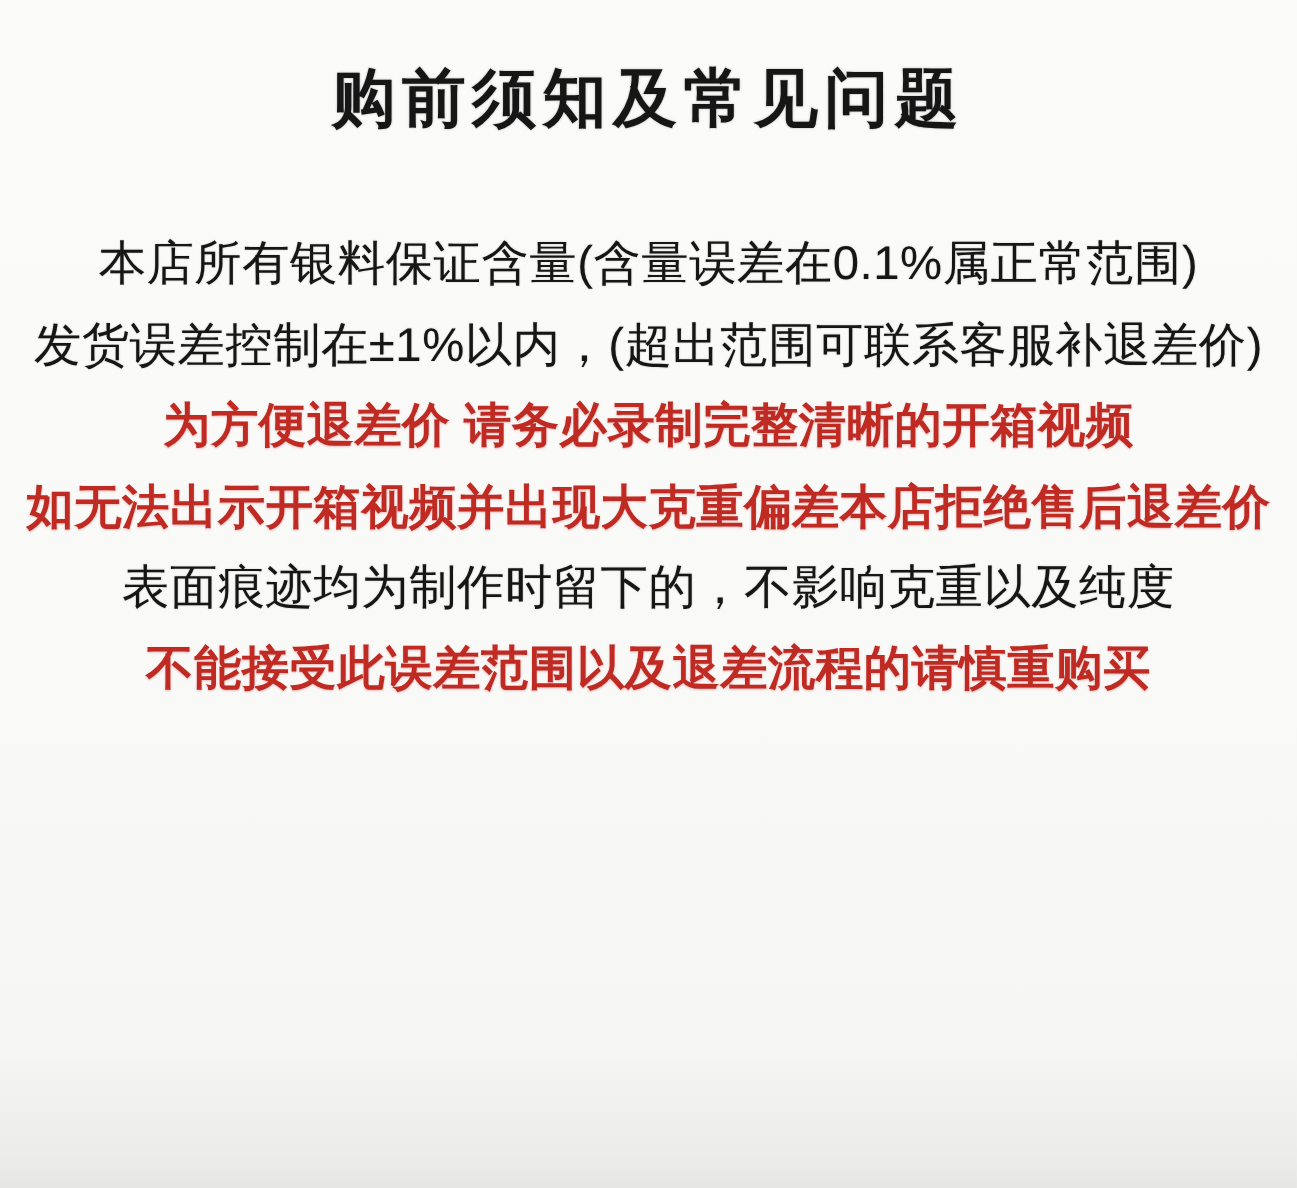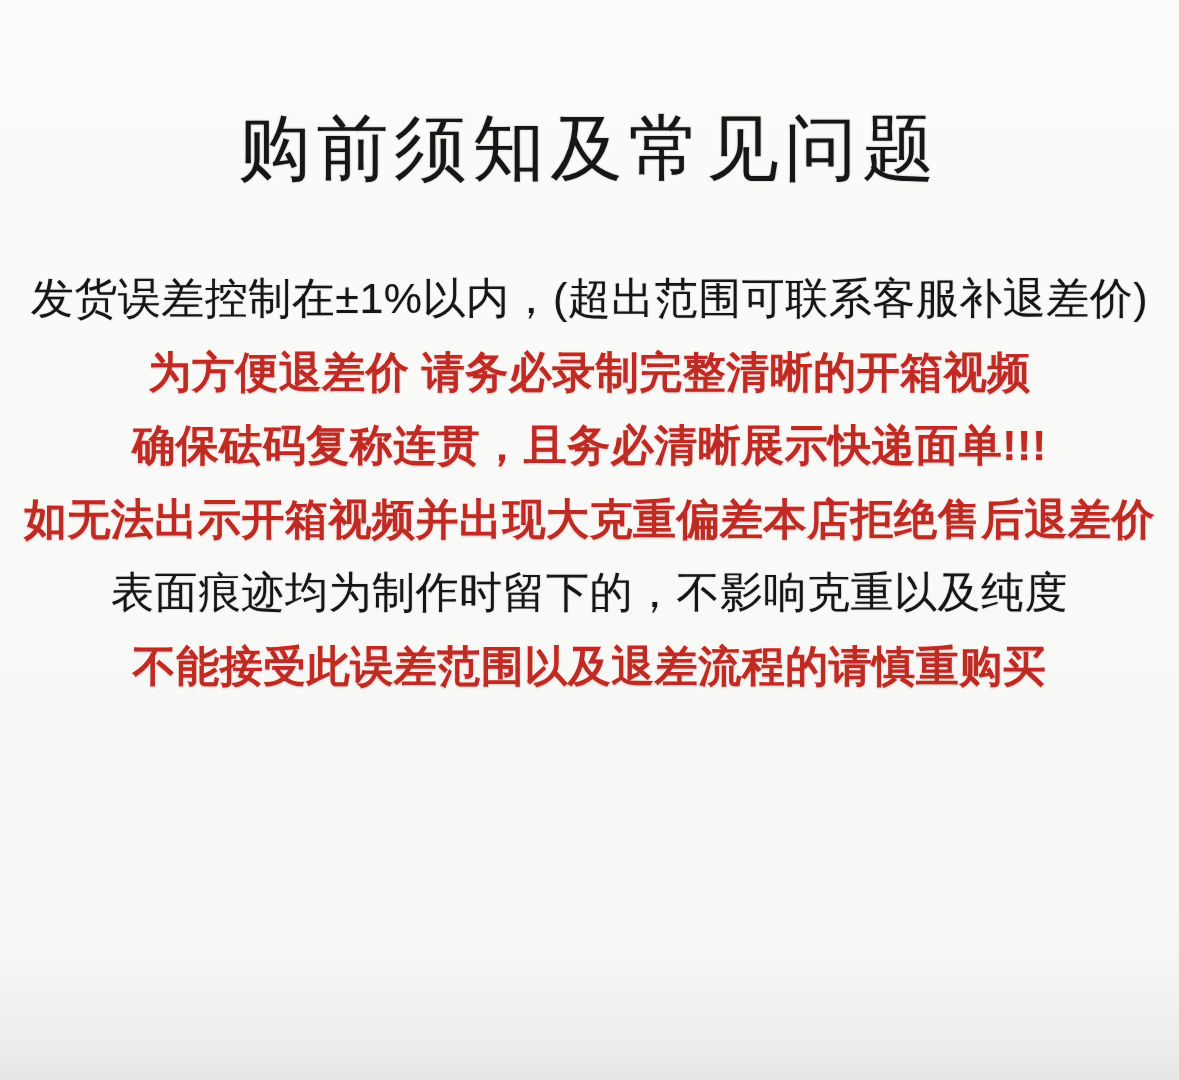--- a/index.html
+++ b/index.html
@@ -25,24 +25,24 @@
         #ececeb 97%,
         #e6e6e5 100%);
     text-align: center;
   }
   .line {
     margin: 0;
     white-space: nowrap;
   }
   .page-title {
     margin: 0;
-    padding-top: 88px;
-    font-size: 72px;
+    padding-top: 30px;
+    font-size: 58px;
     line-height: 120px;
-    font-weight: 400;
+    font-weight: 700;
     letter-spacing: 6px;
     color: var(--text-black, #161616);
     text-shadow: 0 0 2px rgba(20,20,20,0.35);
   }
   .intro-block {
     margin-top: 70px;
   }
   .intro-block .line {
     font-size: 50px;
     line-height: 73px;
@@ -70,21 +70,21 @@
 </style>
 </head>
 <body>
 
 <div class="notice-page">
 
   <h1 class="page-title">购前须知及常见问题</h1>
 
 
   <div class="body-block">
+    <p class="line black">本店所有银料保证含量(含量误差在0.1%属正常范围)</p>
     <p class="line black">发货误差控制在±1%以内，(超出范围可联系客服补退差价)</p>
     <p class="line red">为方便退差价 请务必录制完整清晰的开箱视频</p>
-    <p class="line red">确保砝码复称连贯，且务必清晰展示快递面单!!!</p>
     <p class="line red">如无法出示开箱视频并出现大克重偏差本店拒绝售后退差价</p>
     <p class="line black">表面痕迹均为制作时留下的，不影响克重以及纯度</p>
     <p class="line red">不能接受此误差范围以及退差流程的请慎重购买</p>
   </div>
 
 </div>
 
 </body></html>

